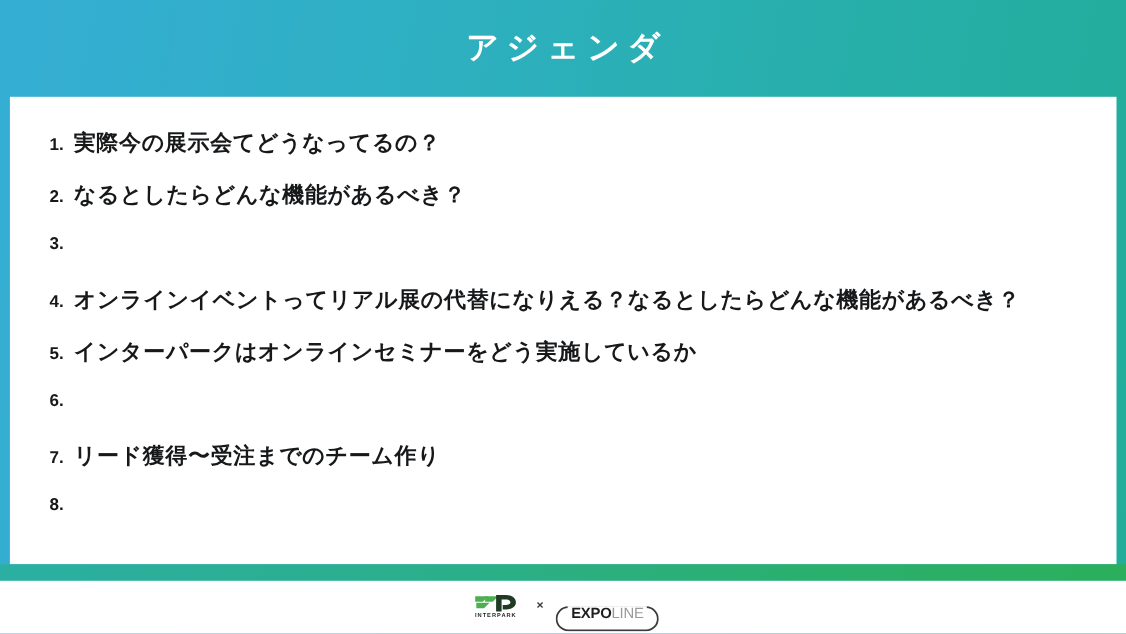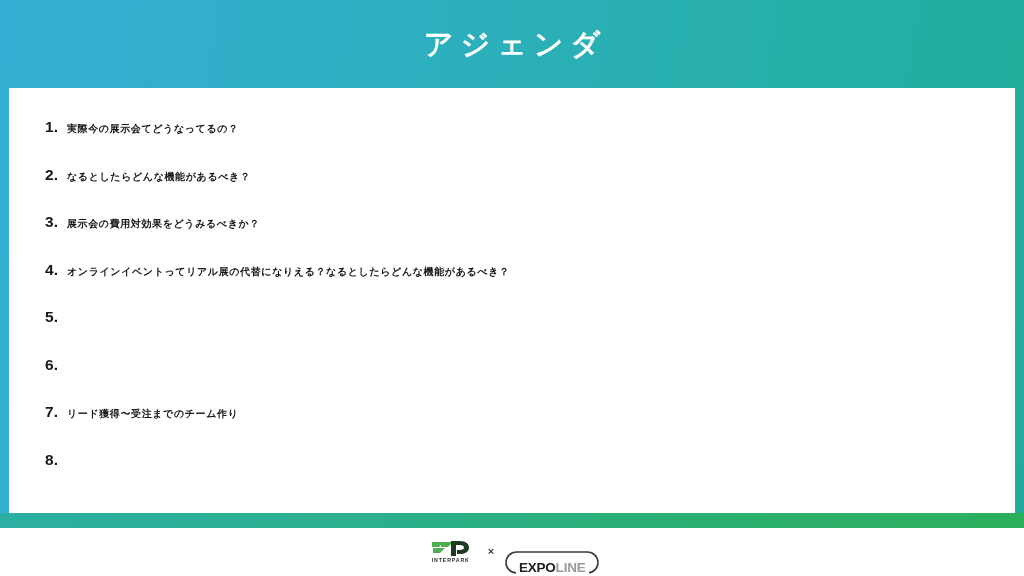--- a/index.html
+++ b/index.html
@@ -81,21 +81,21 @@
     font-size: 15.5px;
     font-weight: bold;
     text-align: right;
     padding-right: 9px;
     box-sizing: border-box;
     letter-spacing: 0;
   }
   .agenda-text {
     flex: 1 1 auto;
     color: #16181a;
-    font-size: 10px;
+    font-size: 20px;
     font-weight: bold;
     letter-spacing: 0.6px;
     line-height: 1.2;
     white-space: nowrap;
   }
 
   
   .accent-bar {
     position: absolute;
     left: 0;
@@ -149,21 +149,21 @@
     line-height: 1;
     padding-bottom: 2px;
   }
 
   
   .logo-expoline {
     position: relative;
     width: 94px;
     height: 23px;
     display: flex;
-    align-items: flex-end;
+    align-items: flex-start;
     justify-content: center;
     margin-top: 21px;
   }
   .logo-expoline .pill {
     position: absolute;
     inset: 0;
     width: 94px;
     height: 23px;
   }
   .logo-expoline .words {
@@ -176,21 +176,21 @@
     padding: 0 3px;
   }
   .logo-expoline .expo {
     font-size: 13.5px;
     font-weight: bold;
     color: #1e1e1e;
     letter-spacing: -0.2px;
   }
   .logo-expoline .line {
     font-size: 13.5px;
-    font-weight: bold;
+    font-weight: normal;
     color: #9a9a9a;
     letter-spacing: -0.2px;
   }
 </style>
 </head>
 <body>
 
 <div class="slide">
 
   <div class="header">
@@ -205,30 +205,30 @@
         <span class="agenda-text">実際今の展示会てどうなってるの？</span>
       </li>
 
       <li class="agenda-item">
         <span class="agenda-num">2.</span>
         <span class="agenda-text">なるとしたらどんな機能があるべき？</span>
       </li>
 
       <li class="agenda-item">
         <span class="agenda-num">3.</span>
-        <span class="agenda-text">展示会の費用対効果をどうみるべきか？</span>
       </li>
 
       <li class="agenda-item">
         <span class="agenda-num">4.</span>
         <span class="agenda-text">オンラインイベントってリアル展の代替になりえる？なるとしたらどんな機能があるべき？</span>
       </li>
 
       <li class="agenda-item">
         <span class="agenda-num">5.</span>
+        <span class="agenda-text">インターパークはオンラインセミナーをどう実施しているか</span>
       </li>
 
       <li class="agenda-item">
         <span class="agenda-num">6.</span>
       </li>
 
       <li class="agenda-item">
         <span class="agenda-num">7.</span>
         <span class="agenda-text">リード獲得〜受注までのチーム作り</span>
       </li>

